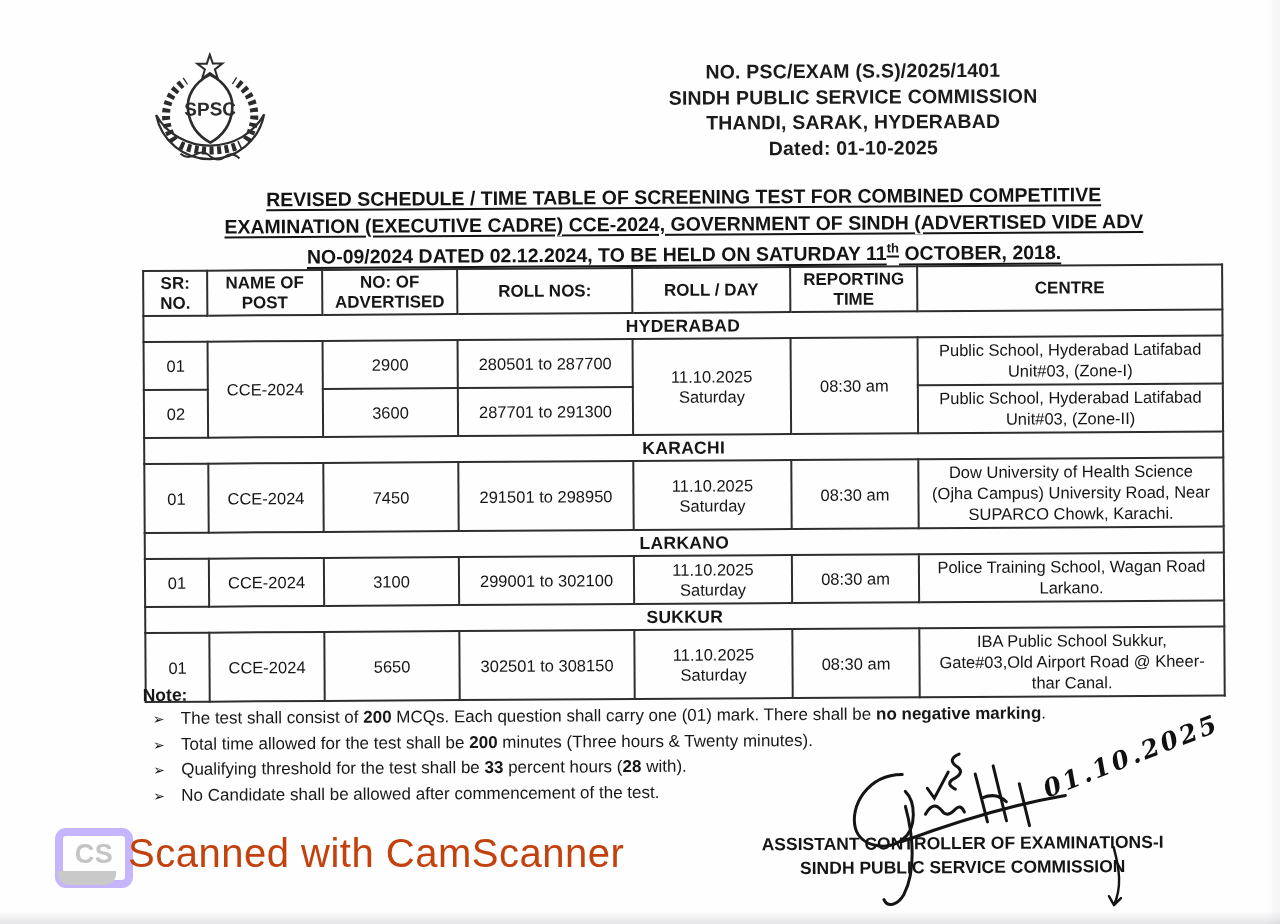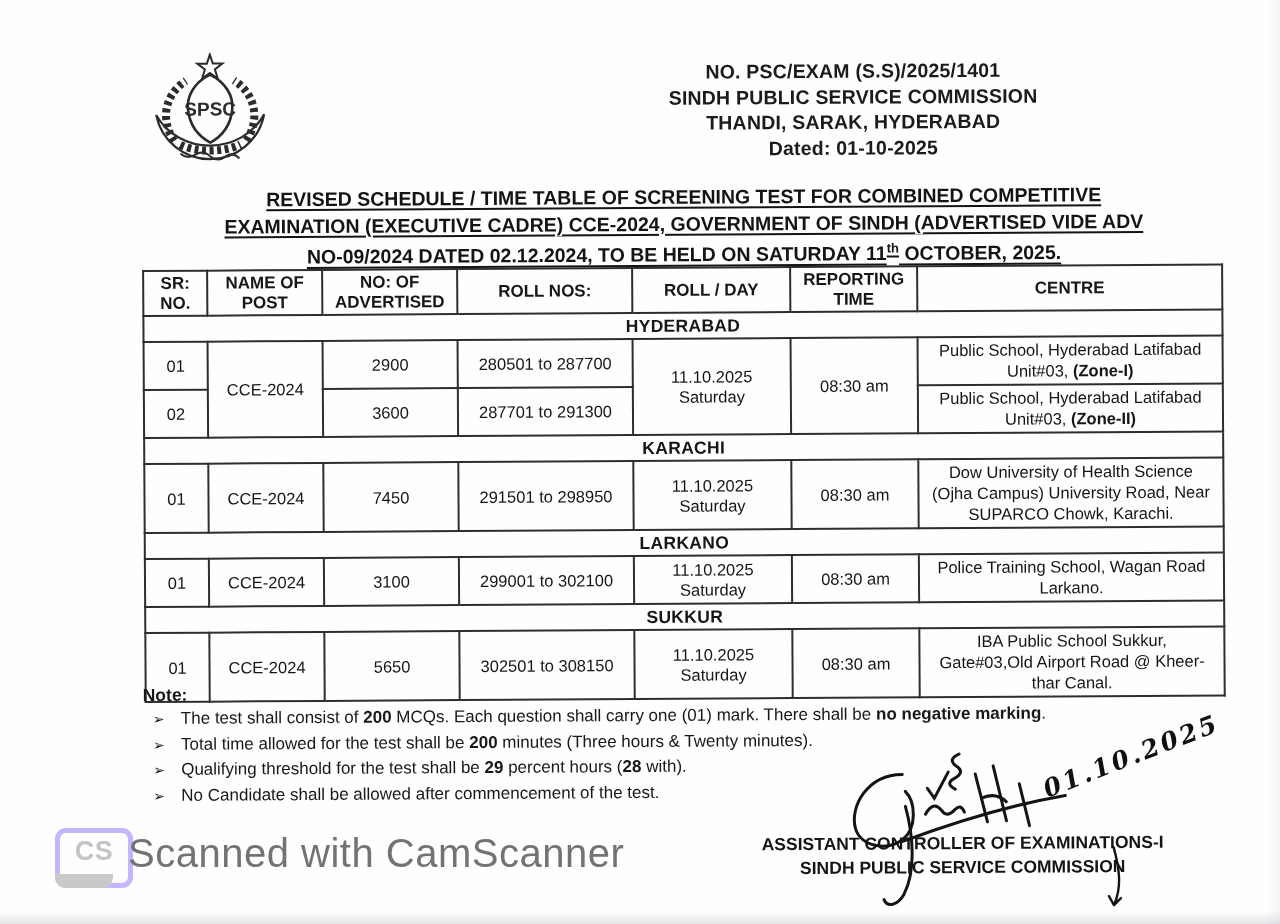--- a/index.html
+++ b/index.html
@@ -34,21 +34,21 @@
     border-collapse:collapse; table-layout:fixed; color:#161616;
   }
   .schedule th, .schedule td {
     border:2px solid #2e2e2e; text-align:center; vertical-align:middle;
     padding:1px 5px; overflow:hidden;
   }
   .schedule thead th { font-size:17px; line-height:20px; font-weight:bold; height:45px; }
   .schedule tr.band td { font-weight:bold; font-size:17.5px; height:26px; padding:0 4px; letter-spacing:0.3px; }
   .schedule td { font-size:16.5px; line-height:20px; }
   .schedule td.centre-cell { line-height:21px; padding:2px 8px; }
-  .schedule td.centre-cell b { font-weight:bold;text-align:right; }
+  .schedule td.centre-cell b { font-weight:normal;text-align:right; }
 
   
   .note-block { position:absolute; left:141px; top:682px; width:1020px; font-size:17px; color:#181818; }
   .note-heading { font-weight:bold; font-size:17.5px; margin-bottom:2px; }
   .note-item { display:flex; margin-bottom:3.5px; line-height:21px; }
   .note-item .bullet { width:38px; flex:0 0 38px; font-size:14px; padding-left:10px; padding-top:1px; }
   .note-item b { font-weight:bold; }
 
   
   .signature-svg { position:absolute; left:805px; top:738px; width:430px; height:185px; pointer-events:none; }
@@ -59,33 +59,33 @@
     transform:rotate(-21deg); transform-origin:0 50%;
   }
   .signoff {
     position:absolute; left:750px; top:833px; width:420px;
     text-align:center; font-weight:bold; font-size:17.5px; line-height:24px; color:#151515;
   }
 
   
   .cs-badge {
     position:absolute; left:55px; top:828px; width:78px; height:60px;
-    border:5px solid #c4b5fd; border-radius:11px;
+    border:8px solid #c4b5fd; border-radius:11px;
   }
   .cs-badge .cs-letters {
     display:block; text-align:center; font-weight:bold; font-size:27px;
     line-height:36px; color:#c4c4c4; letter-spacing:0.5px;
   }
   .cs-badge .cs-bar {
     position:absolute; left:-5px; bottom:-5px; width:58px; height:14px;
     background:#c9c9c9; border-radius:0 0 11px 11px;
   }
   .cs-text {
     position:absolute; left:128px; top:831px;
-    font-size:40px; color:#737373; letter-spacing:0.5px; font-weight:400;
+    font-size:40px; color:#c2410c; letter-spacing:0.5px; font-weight:400;
   }
 
   
   .bottom-edge {
     position:absolute; left:0; bottom:0; width:100%; height:13px;
     background:linear-gradient(to bottom, rgba(255,255,255,0), rgba(140,135,150,0.22));
   }
   .right-edge {
     position:absolute; right:0; top:0; width:14px; height:100%;
     background:linear-gradient(to right, rgba(255,255,255,0), rgba(160,160,170,0.10));
@@ -120,21 +120,21 @@
     <div class="letterhead">
       <div>NO. PSC/EXAM (S.S)/2025/1401</div>
       <div>SINDH PUBLIC SERVICE COMMISSION</div>
       <div>THANDI, SARAK, HYDERABAD</div>
       <div>Dated: 01-10-2025</div>
     </div>
 
     <div class="doc-title">
       <div class="tline">REVISED SCHEDULE / TIME TABLE OF SCREENING TEST FOR COMBINED COMPETITIVE</div>
       <div class="tline">EXAMINATION (EXECUTIVE CADRE) CCE-2024, GOVERNMENT OF SINDH (ADVERTISED VIDE ADV</div>
-      <div><span class="tline">NO-09/2024 DATED 02.12.2024, TO BE HELD ON SATURDAY 11</span><sup class="tline">th</sup><span class="tline"> OCTOBER, 2025.</span></div>
+      <div><span class="tline">NO-09/2024 DATED 02.12.2024, TO BE HELD ON SATURDAY 11</span><sup class="tline">th</sup><span class="tline"> OCTOBER, 2018.</span></div>
     </div>
 
     <table class="schedule">
       <colgroup>
         <col style="width:64px">
           <col style="width:115px">
           <col style="width:135px">
           <col style="width:175px">
         <col style="width:158px">
           <col style="width:127px">
@@ -230,21 +230,21 @@
       <div class="note-item">
         <span class="bullet">➢</span>
         <span><span>The test shall consist of </span><b>200</b><span> MCQs. Each question shall carry one (01) mark. There shall be </span><b>no negative marking</b><span>.</span></span>
       </div>
       <div class="note-item">
         <span class="bullet">➢</span>
         <span><span>Total time allowed for the test shall be </span><b>200</b><span> minutes (Three hours &amp; Twenty minutes).</span></span>
       </div>
       <div class="note-item">
         <span class="bullet">➢</span>
-        <span><span>Qualifying threshold for the test shall be </span><b>29</b><span> percent hours (</span><b>28</b><span> with).</span></span>
+        <span><span>Qualifying threshold for the test shall be </span><b>33</b><span> percent hours (</span><b>28</b><span> with).</span></span>
       </div>
       <div class="note-item">
         <span class="bullet">➢</span>
         <span><span>No Candidate shall be allowed after commencement of the test.</span></span>
       </div>
     </div>
 
     <svg class="signature-svg" viewBox="0 0 430 185">
       <g fill="none" stroke="#141414" stroke-width="3" stroke-linecap="round">
         <path d="M95,38 C60,38 42,70 48,92 C53,110 80,115 95,103 C110,92 108,65 98,55"></path>

